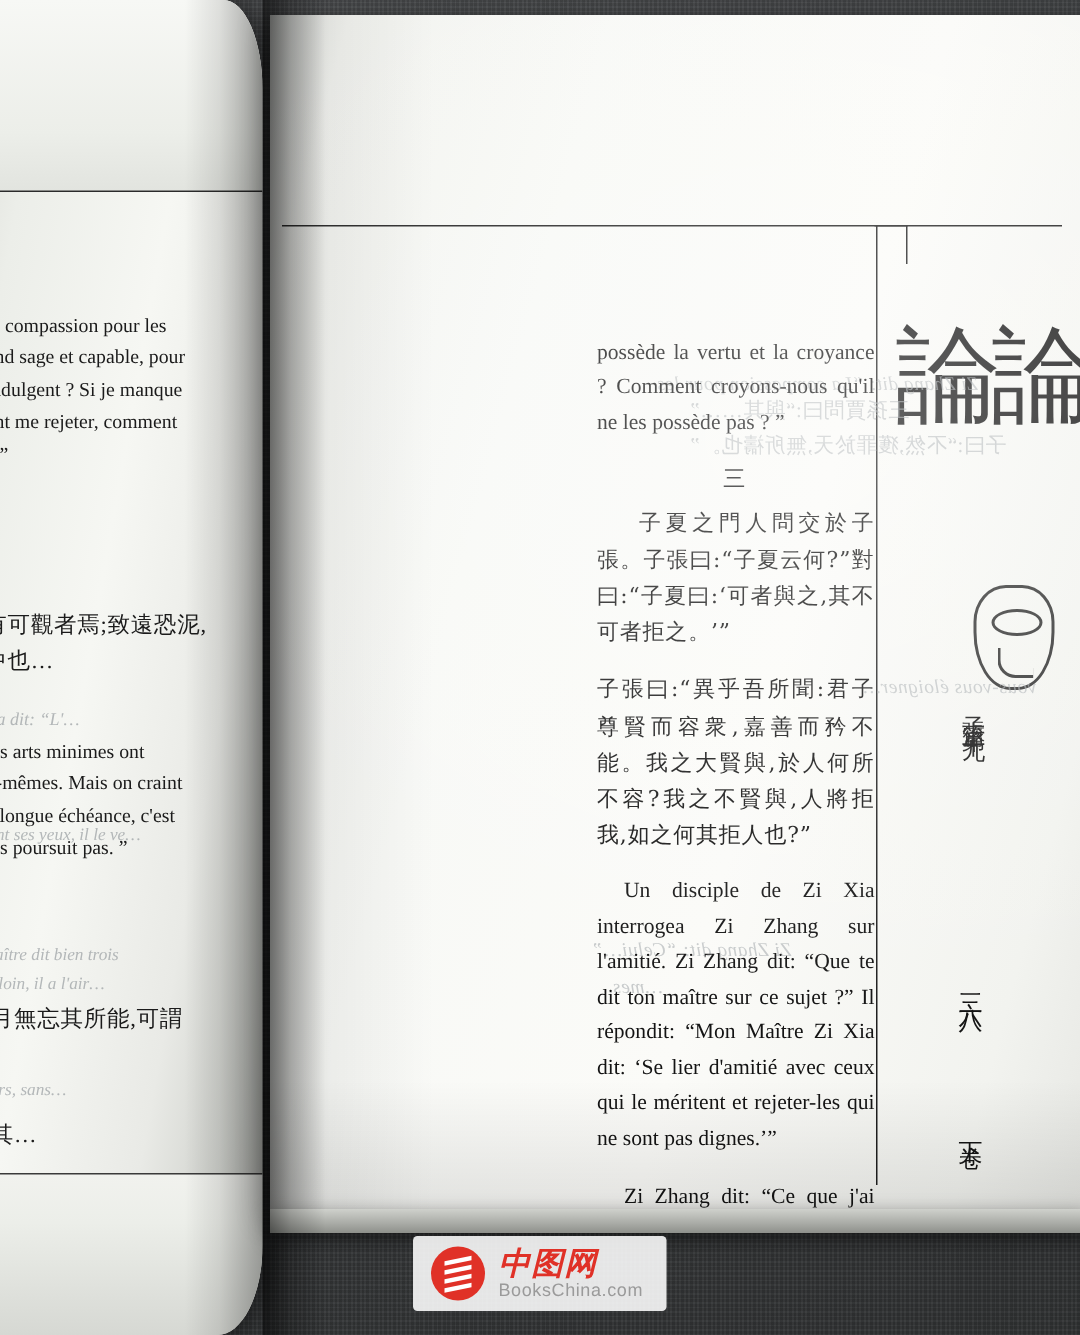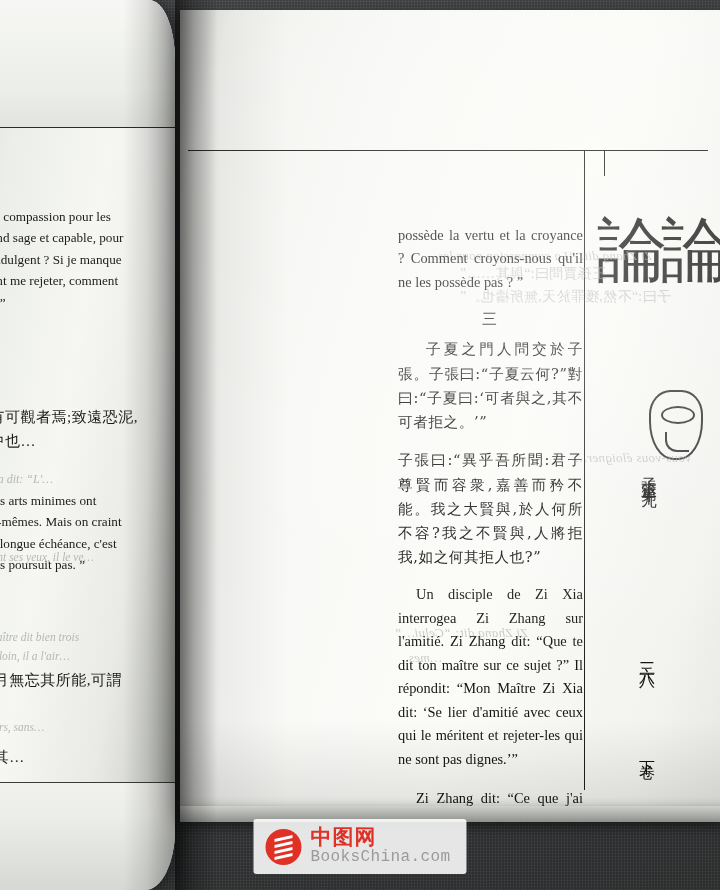--- a/index.html
+++ b/index.html
@@ -248,22 +248,22 @@
     flex: none;
   }
   #wm-logo:before {
     content: "";
     position: absolute; left: 9px; top: 8px;
     width: 18px; height: 3px; background: #fff;
     box-shadow: 0 6px 0 #fff, 0 12px 0 #fff, 0 18px 0 #fff;
     transform: skewY(-12deg);
   }
   .wm-txt { display: flex; flex-direction: column; line-height: 1.1; }
-  #wm-name { font-size: 21px; color: #e03127; font-weight: bold; font-family: "DejaVu Sans", sans-serif; letter-spacing: 1px; }
-  #wm-url { font-size: 16px; color: #9a9a9a; font-family: Liberation Mono, monospace; letter-spacing: 0.4px; }
+  #wm-name { font-size: 21px; color: #e03127; font-weight: bold; font-family: "DejaVu Sans", sans-serif; letter-spacing: 1px; font-style: italic; }
+  #wm-url { font-size: 12px; color: #9a9a9a; font-family: Liberation Sans, sans-serif; letter-spacing: 0.4px; }
 </style>
 </head>
 <body>
 
 <div id="cloth"></div>
 
 <div id="left-page">
   <div class="lp-inner">
     <div class="lp-edge-top"></div>
 

